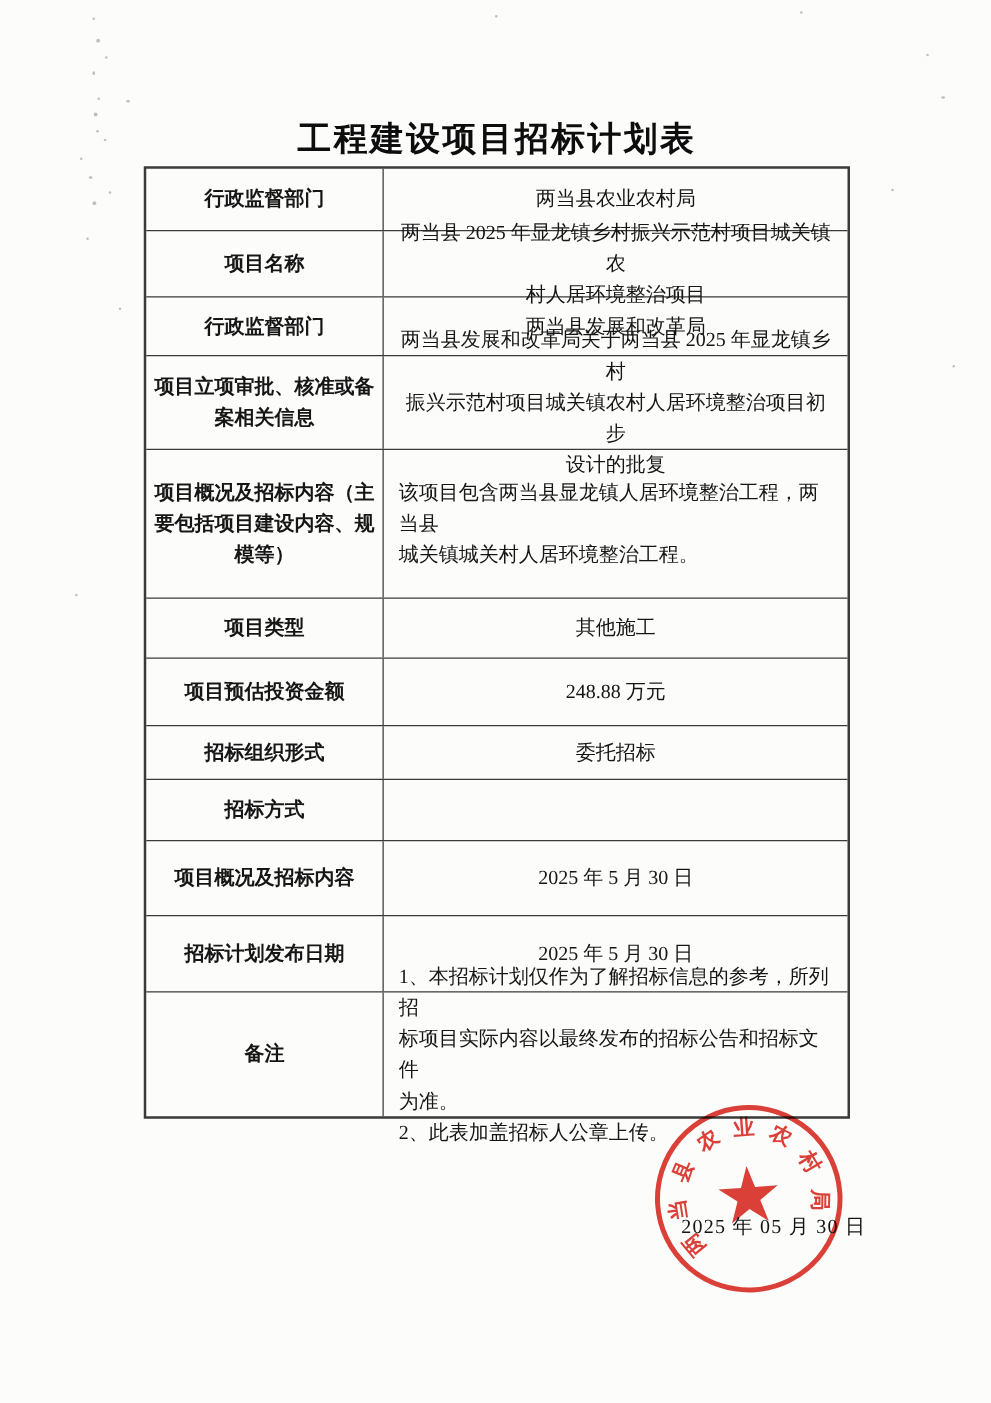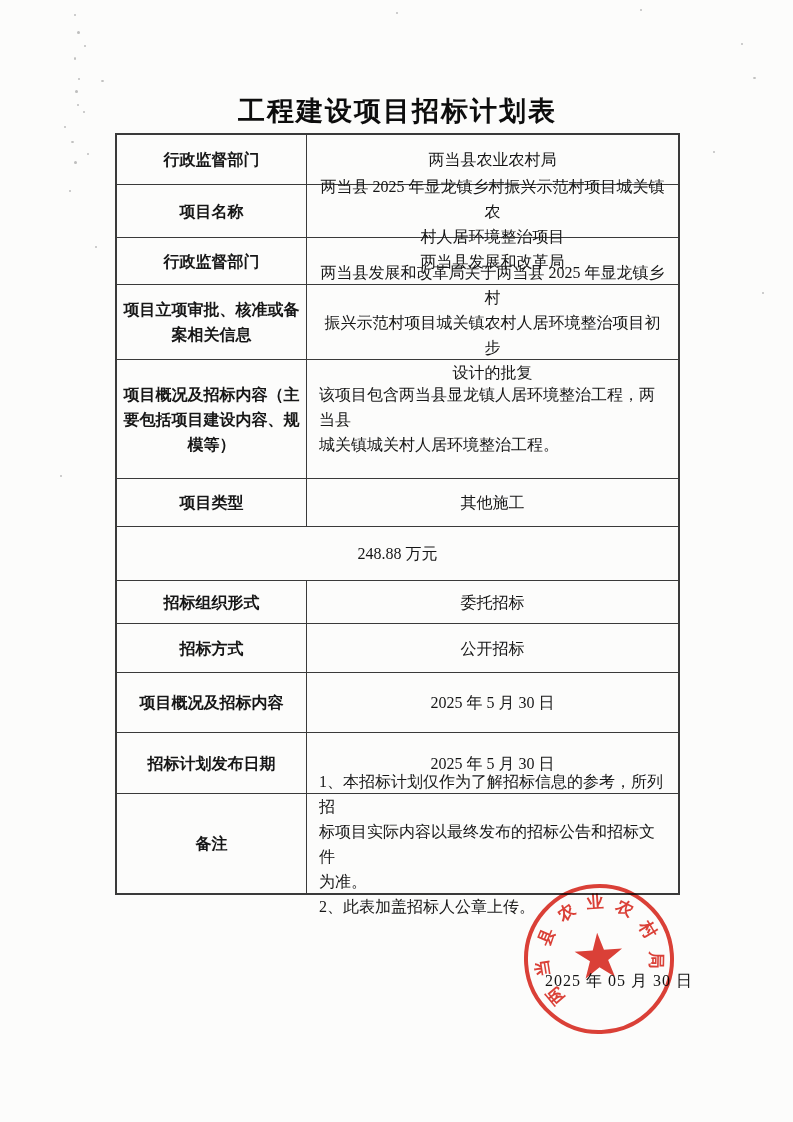--- a/index.html
+++ b/index.html
@@ -131,29 +131,29 @@
 要包括项目建设内容、规
 模等）</div>
       <div class="cell-value">该项目包含两当县显龙镇人居环境整治工程，两当县
 城关镇城关村人居环境整治工程。</div>
     </div>
     <div class="trow r5">
       <div class="cell-label">项目类型</div>
       <div class="cell-value">其他施工</div>
     </div>
     <div class="trow r6">
+      <div class="cell-label">项目预估投资金额</div>
       <div class="cell-value">248.88 万元</div>
     </div>
     <div class="trow r7">
       <div class="cell-label">招标组织形式</div>
       <div class="cell-value">委托招标</div>
     </div>
     <div class="trow r8">
       <div class="cell-label">招标方式</div>
-      <div class="cell-value">公开招标</div>
     </div>
     <div class="trow r9">
       <div class="cell-label">项目概况及招标内容</div>
       <div class="cell-value">2025 年 5 月 30 日</div>
     </div>
     <div class="trow r10">
       <div class="cell-label">招标计划发布日期</div>
       <div class="cell-value">2025 年 5 月 30 日</div>
     </div>
     <div class="trow r11 left-val">

